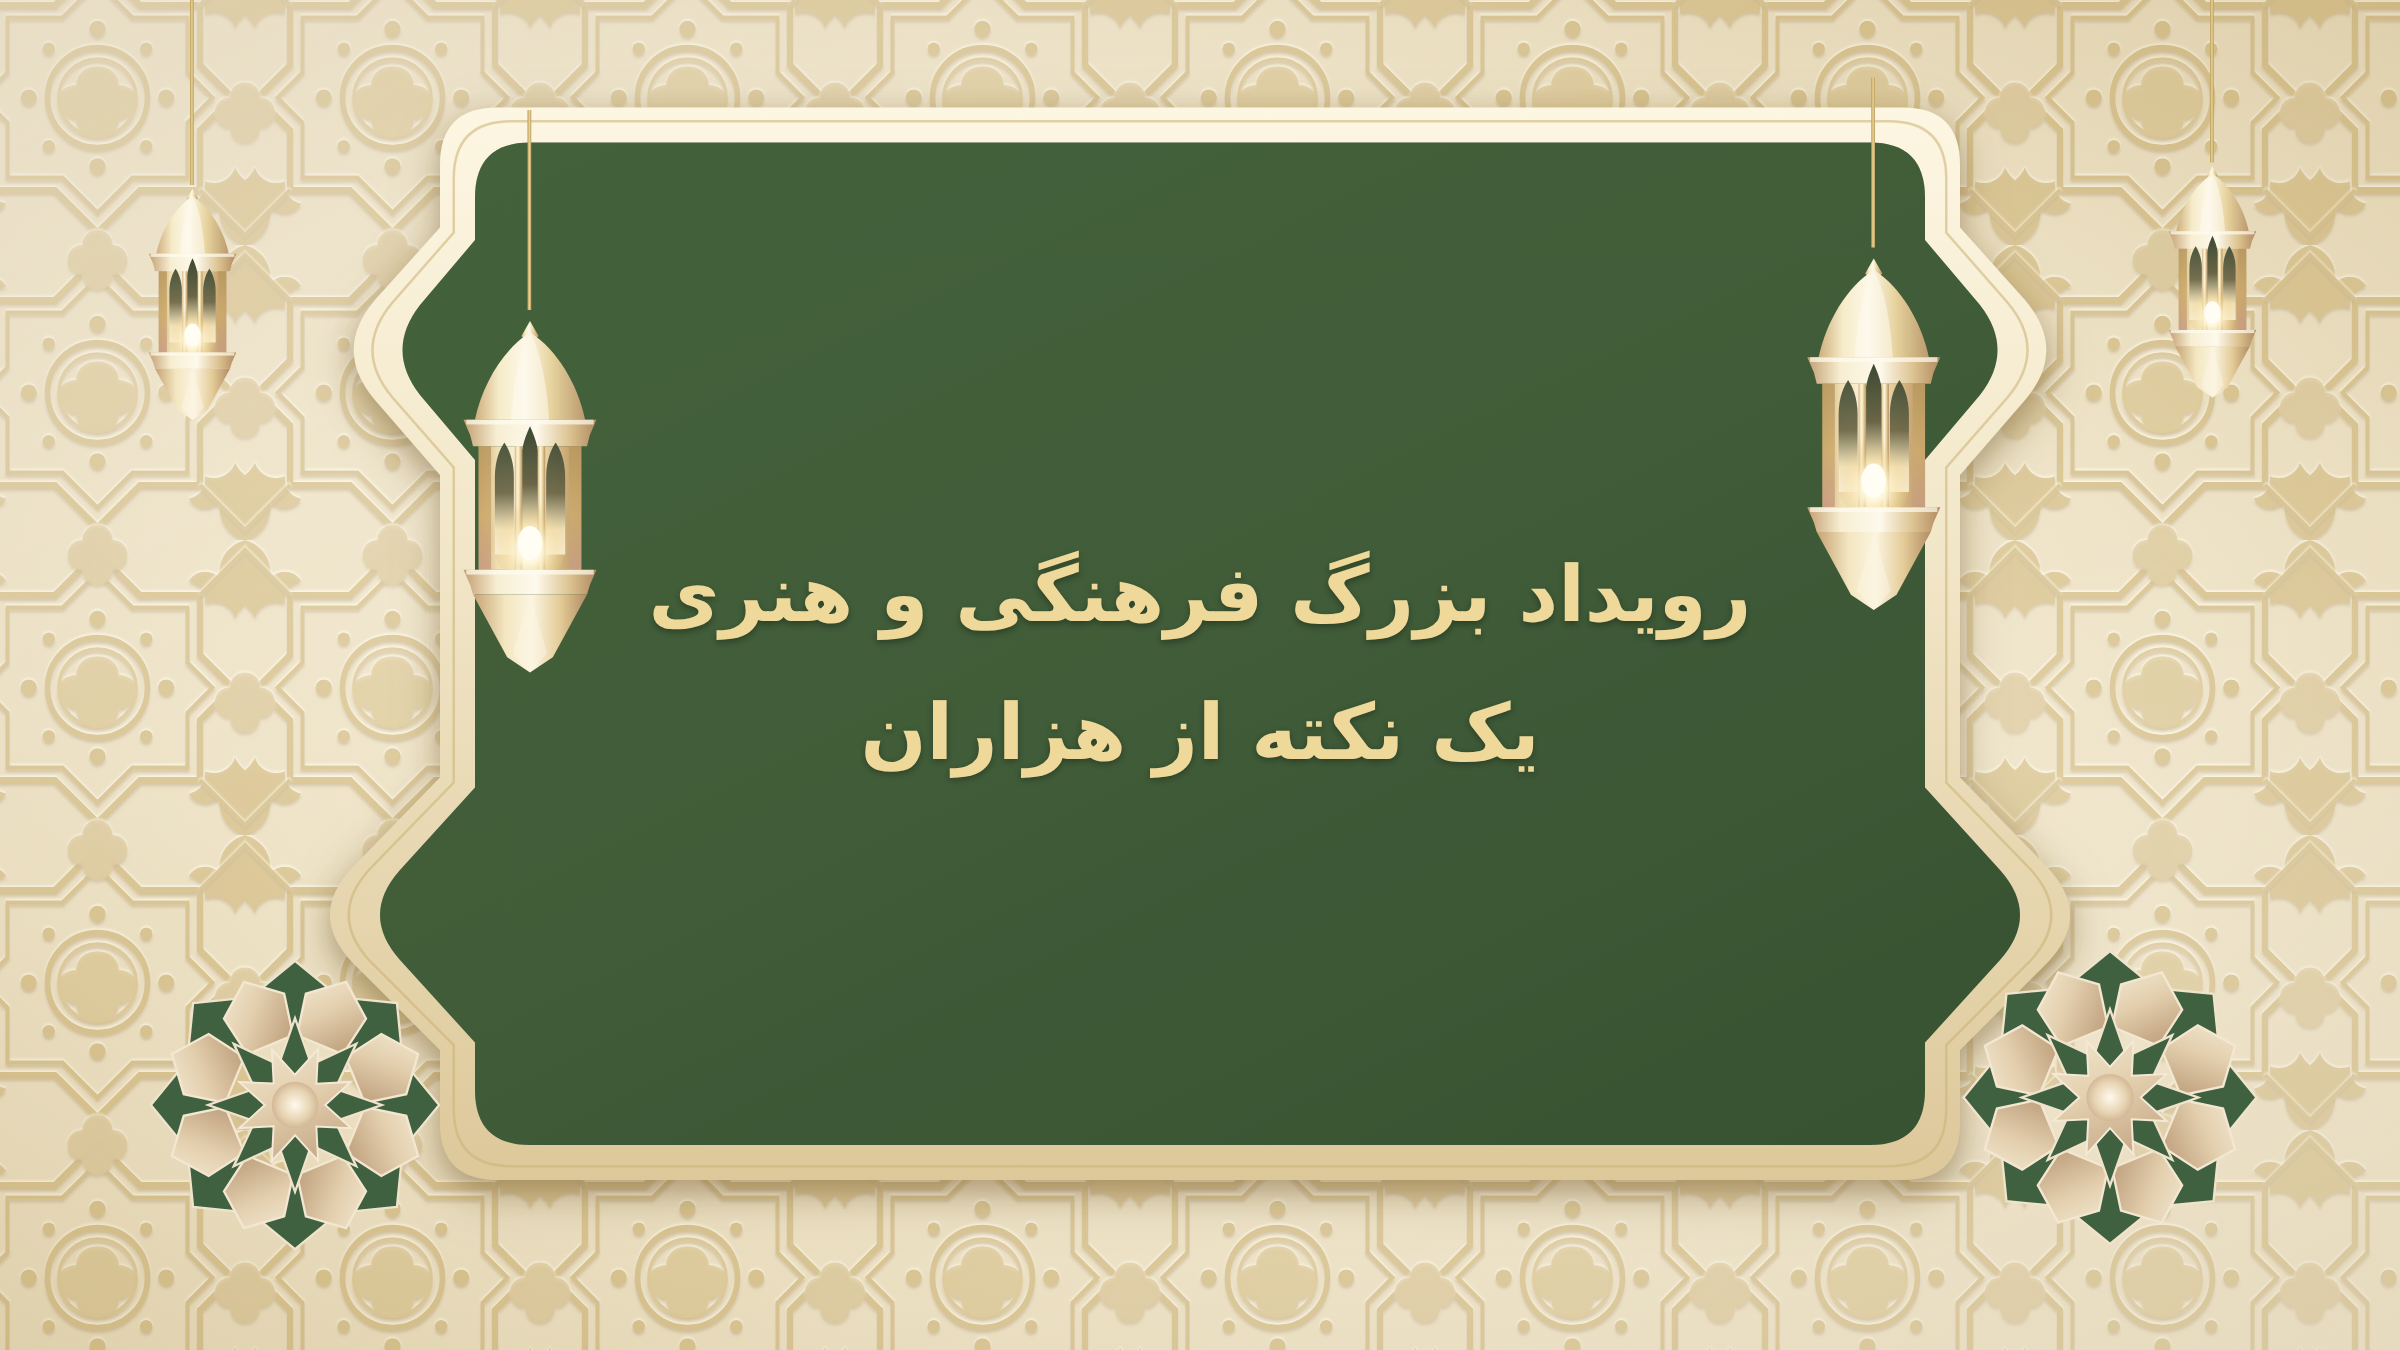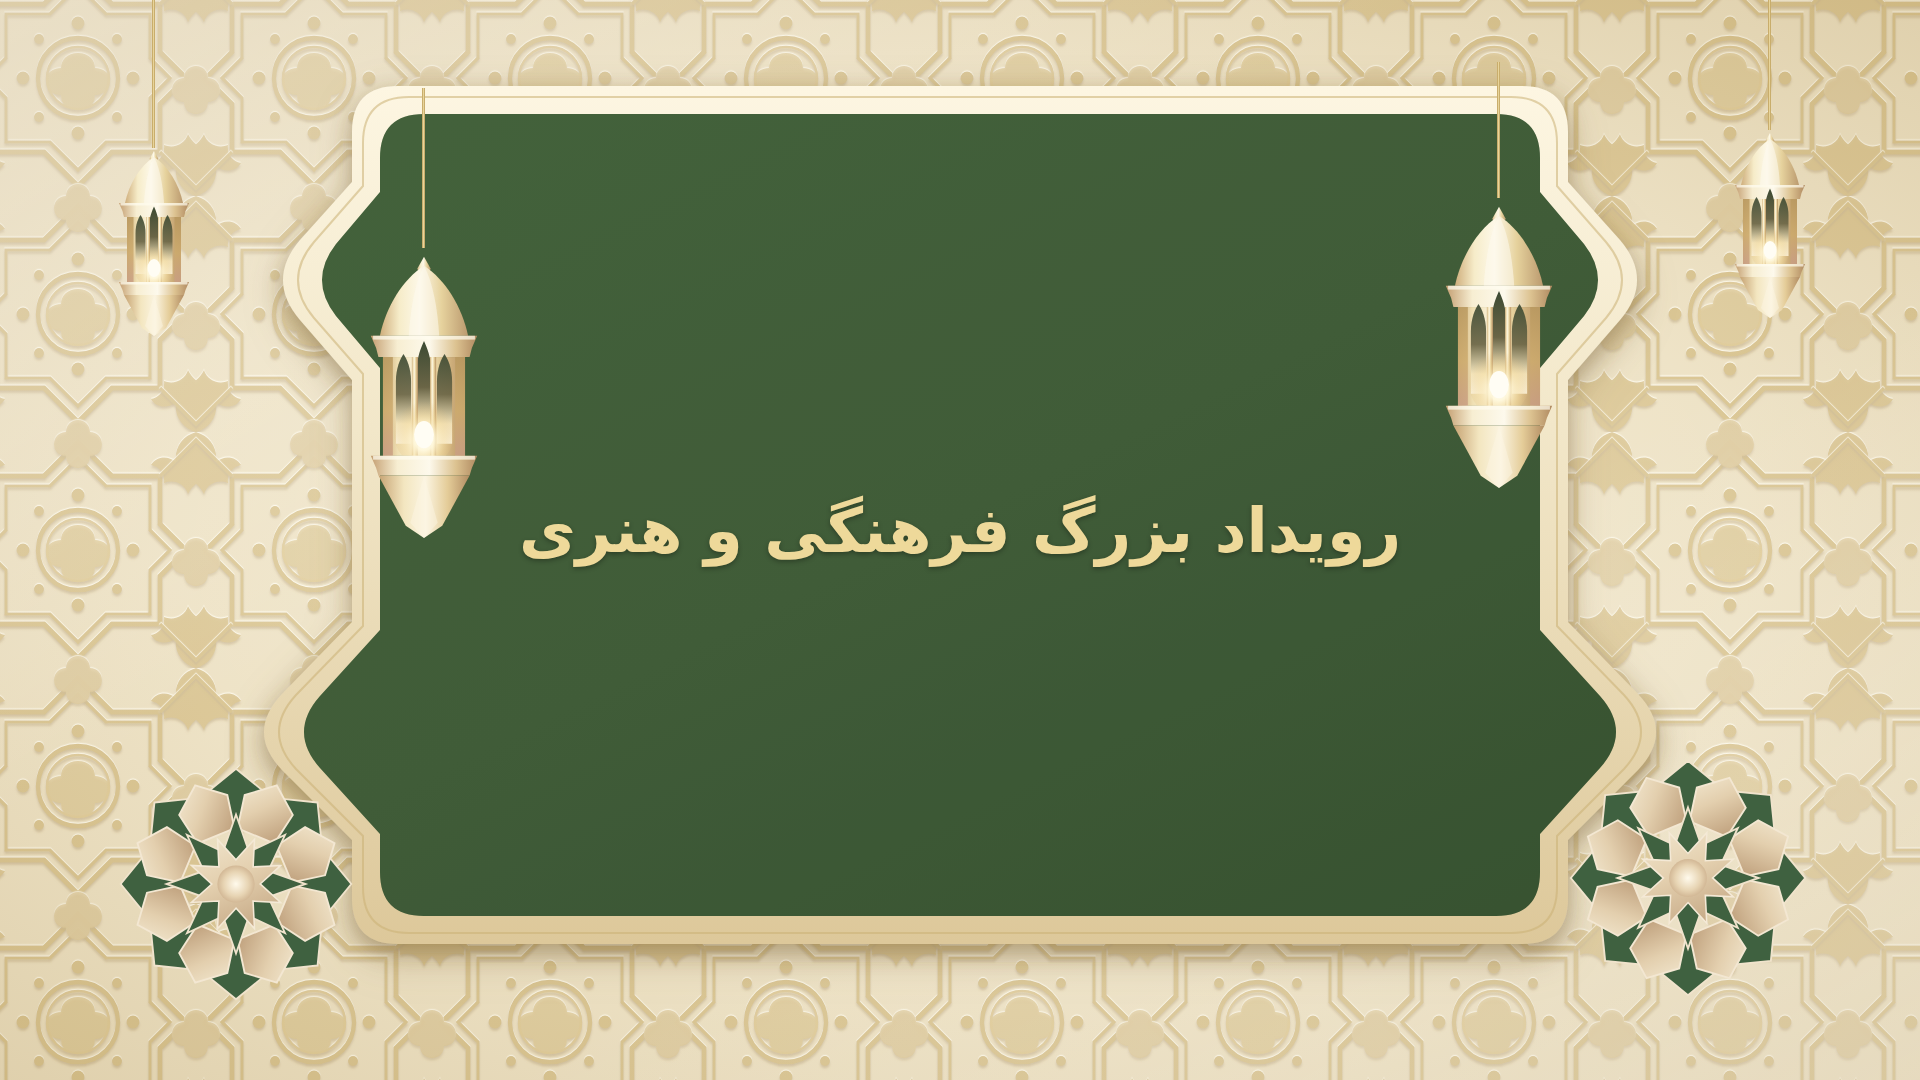--- a/index.html
+++ b/index.html
@@ -305,20 +305,21 @@
           L 168 254
           Q 140 218 168 182
           L 212 130
           L 212 96
           Q 212 52 256 52 Z
           M 300 120 L 1300 120 L 1300 800 L 300 800 Z"></path>
     </svg>
 
     <div class="frame-inner-txt">
       <div class="title-line l1">رویداد بزرگ فرهنگی و هنری</div>
+      <div class="title-line l2">یک نکته از هزاران</div>
     </div>
   </div>
 
   <svg width="0" height="0" style="position:absolute" aria-hidden="true">
     <defs>
       <linearGradient id="lgBody" x1="0" y1="0" x2="1" y2="0">
         <stop offset="0%" stop-color="#c9a878"></stop>
         <stop offset="18%" stop-color="#efdfb2"></stop>
         <stop offset="42%" stop-color="#fbf3dc"></stop>
         <stop offset="62%" stop-color="#ecd9a6"></stop>

